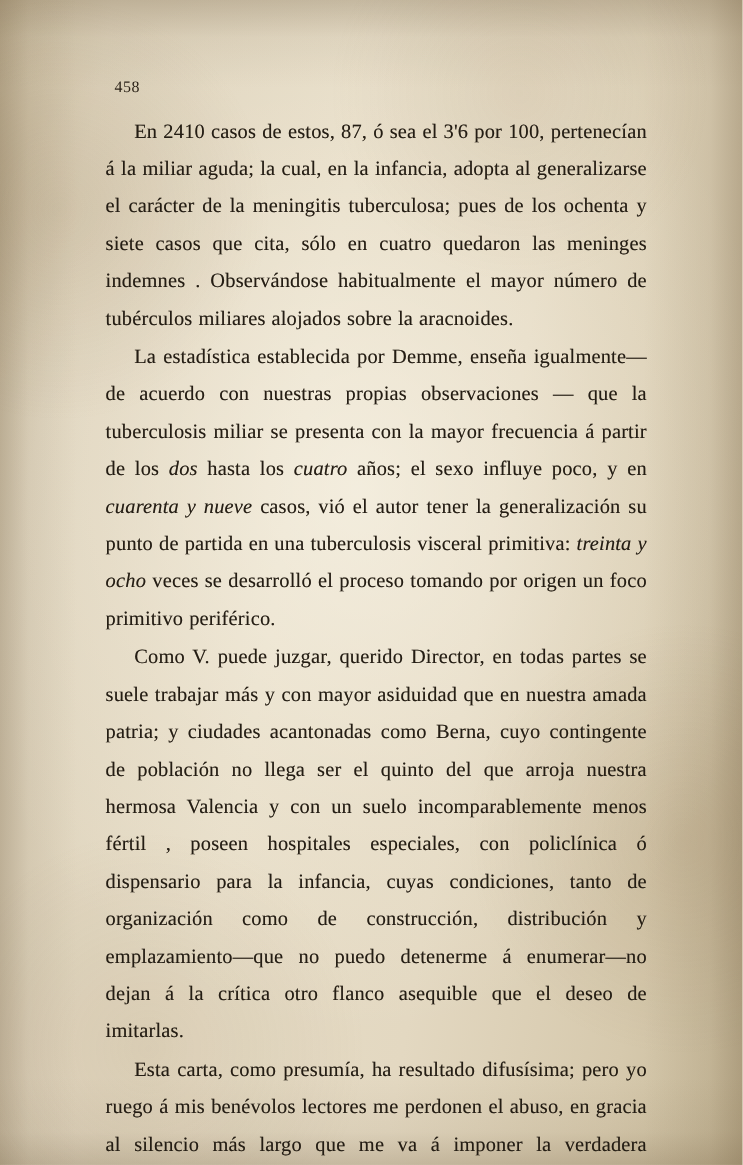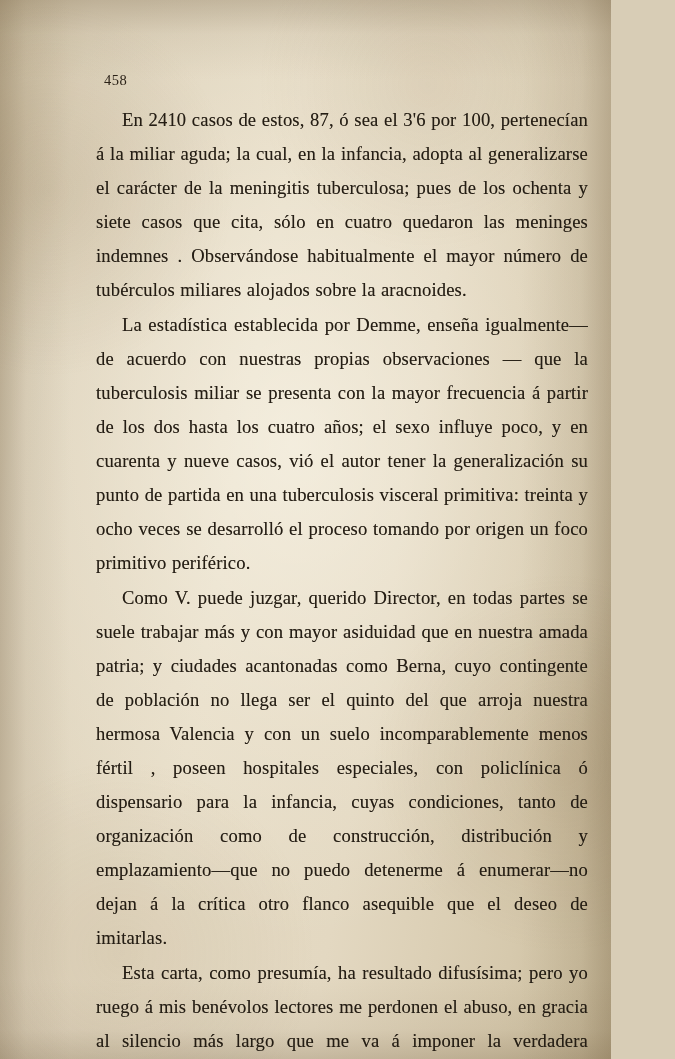--- a/index.html
+++ b/index.html
@@ -9,21 +9,21 @@
   body {
     width: 675px;
     height: 1059px;
     overflow: hidden;
     background: #d8cdb6;
     font-family: "Liberation Serif", serif;
   }
   
   #page {
     position: relative;
-    width: 611px;
+    width: 675px;
     height: 1059px;
     background:
       radial-gradient(ellipse 75% 60% at 48% 42%, rgba(255,252,242,0.55) 0%, rgba(255,250,238,0.20) 45%, rgba(180,160,125,0.00) 78%),
       linear-gradient(100deg, #cfc2a6 0%, #ddd2bb 12%, #e6dcc6 40%, #e3d8c1 62%, #d6c9ad 85%, #c7b999 100%);
     box-sizing: border-box;
   }
   #page::before {
     
     content: "";
     position: absolute;
@@ -73,20 +73,21 @@
     text-justify: inter-word;
     text-indent: 26px;
     letter-spacing: 0.15px;
     word-spacing: 0.6px;
     text-shadow: 0 0 0.6px rgba(40,30,18,0.45);
   }
   p.para + p.para {
     margin-top: 1px;
   }
   .ital {
+    font-style: italic;
   }
 </style>
 </head>
 <body>
 
 <div id="page">
   <div id="text-column">
 
     <div class="folio">458</div>
 

